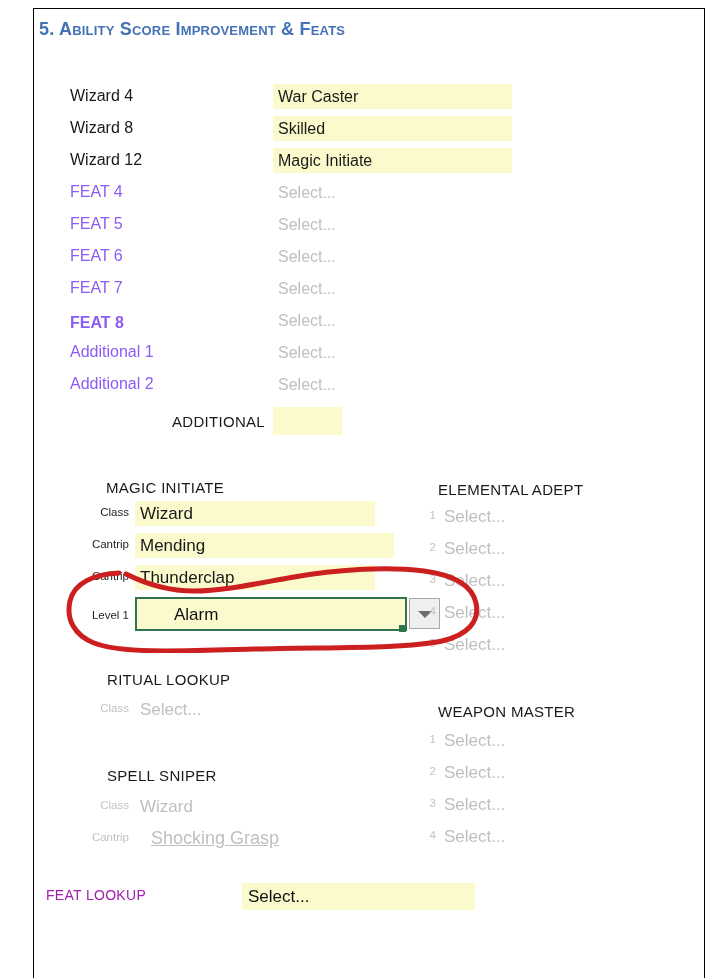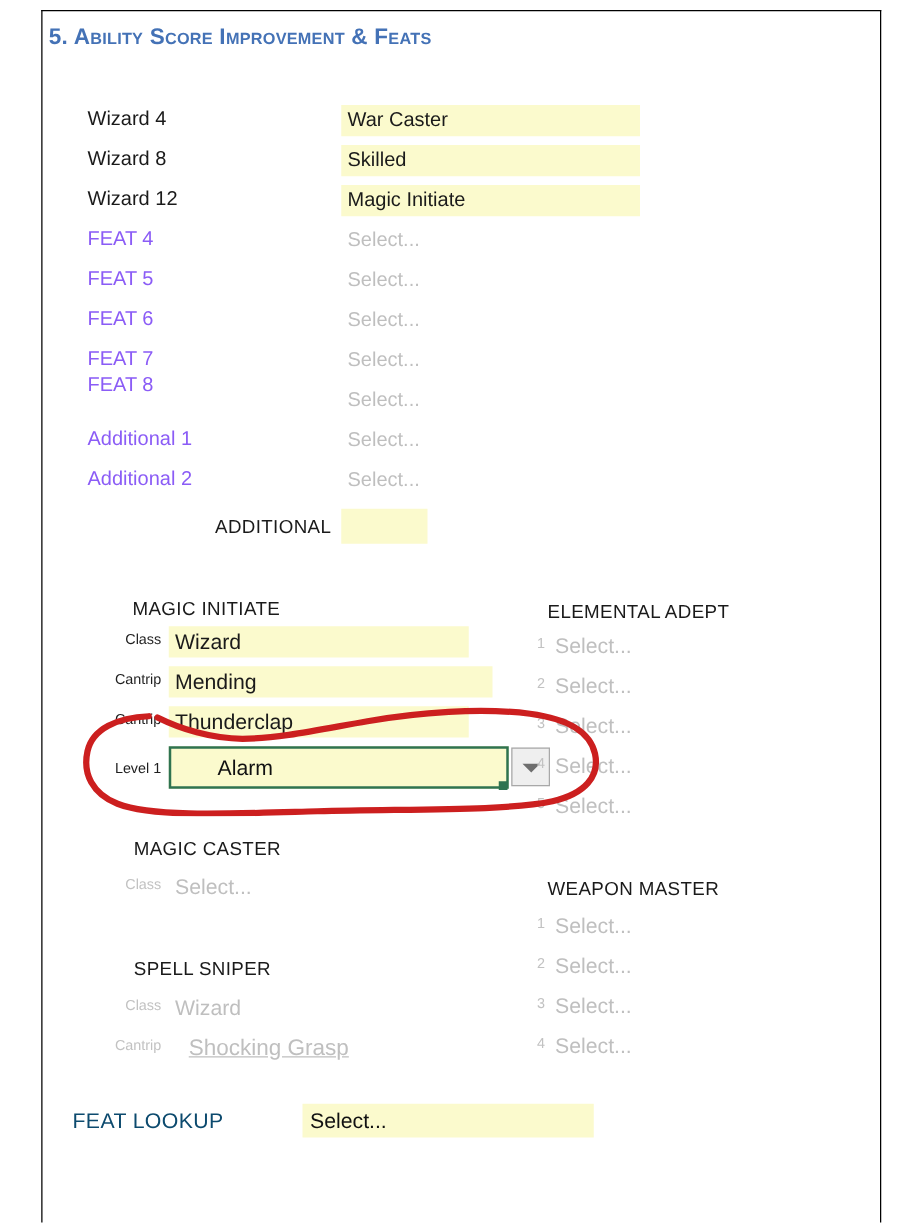--- a/index.html
+++ b/index.html
@@ -159,24 +159,24 @@
     left: 30px;
     top: 552px;
     width: 420px;
     height: 92px;
     pointer-events: none;
   }
 
   
   #feat-lookup-label {
     position: absolute;
-    left: 24px;
+    left: 12px;
     top: 878px;
-    font-size: 17px;
-    color: #0c4a6e;
+    font-size: 14px;
+    color: #a21caf;
     letter-spacing: 0.3px;
     white-space: nowrap;
   }
   #feat-lookup-field {
     position: absolute;
     left: 208px;
     top: 874px;
     width: 233px;
     height: 27px;
     line-height: 27px;
@@ -206,21 +206,21 @@
       <div class="lbl dark-label" style="left:36px; top:142px;">Wizard 12</div>
       <div class="fieldbox" style="left:239px; top:139px; width:239px;">Magic Initiate</div>
       <div class="lbl dim-label" style="left:36px; top:174px;">FEAT 4</div>
       <div class="fieldplain dim-value" style="left:239px; top:171px; width:239px;">Select...</div>
       <div class="lbl dim-label" style="left:36px; top:206px;">FEAT 5</div>
       <div class="fieldplain dim-value" style="left:239px; top:203px; width:239px;">Select...</div>
       <div class="lbl dim-label" style="left:36px; top:238px;">FEAT 6</div>
       <div class="fieldplain dim-value" style="left:239px; top:235px; width:239px;">Select...</div>
       <div class="lbl dim-label" style="left:36px; top:270px;">FEAT 7</div>
       <div class="fieldplain dim-value" style="left:239px; top:267px; width:239px;">Select...</div>
-      <div class="lbl dim-label" style="left:36px; top:291px;">FEAT 8</div>
+      <div class="lbl dim-label" style="left:36px; top:305px;font-weight:bold;">FEAT 8</div>
       <div class="fieldplain dim-value" style="left:239px; top:299px; width:239px;">Select...</div>
       <div class="lbl dim-label" style="left:36px; top:334px;">Additional 1</div>
       <div class="fieldplain dim-value" style="left:239px; top:331px; width:239px;">Select...</div>
       <div class="lbl dim-label" style="left:36px; top:366px;">Additional 2</div>
       <div class="fieldplain dim-value" style="left:239px; top:363px; width:239px;">Select...</div>
     </div>
 
   <div class="lbl dark-label" style="left:138px; top:404px; font-size:15px; letter-spacing:0.3px;">ADDITIONAL</div>
   <div class="fieldbox" style="left:239px; top:398px; width:69px; height:28px; line-height:28px;"></div>
 
@@ -250,21 +250,21 @@
       <div class="num" style="left:386px; top:532px; width:16px;">2</div>
       <div class="fieldplain dim-value" style="left:405px; top:527px; width:150px; font-size:17px;">Select...</div>
       <div class="num" style="left:386px; top:564px; width:16px;">3</div>
       <div class="fieldplain dim-value" style="left:405px; top:559px; width:150px; font-size:17px;">Select...</div>
       <div class="num" style="left:386px; top:596px; width:16px;">4</div>
       <div class="fieldplain dim-value" style="left:405px; top:591px; width:150px; font-size:17px;">Select...</div>
       <div class="num" style="left:386px; top:628px; width:16px;">5</div>
       <div class="fieldplain dim-value" style="left:405px; top:623px; width:150px; font-size:17px;">Select...</div>
     </div>
 
-  <div class="subhead" style="left:73px; top:662px;">MAGIC CASTER</div>
+  <div class="subhead" style="left:73px; top:662px;">RITUAL LOOKUP</div>
   <div id="ritual-caster-rows">
       <div class="cap cap-dim" style="left:22px; top:693px; width:73px;">Class</div>
       <div class="fieldplain dim-value" style="left:101px; top:688px; width:200px; font-size:17px;">Select...</div>
     </div>
 
   <div class="subhead" style="left:73px; top:758px;">SPELL SNIPER</div>
   <div id="spell-sniper-rows">
       <div class="cap cap-dim" style="left:22px; top:790px; width:73px;">Class</div>
       <div class="fieldplain dim-value" style="left:101px; top:785px; width:220px; font-size:17px;">Wizard</div>
       <div class="cap cap-dim" style="left:22px; top:822px; width:73px;">Cantrip</div>

